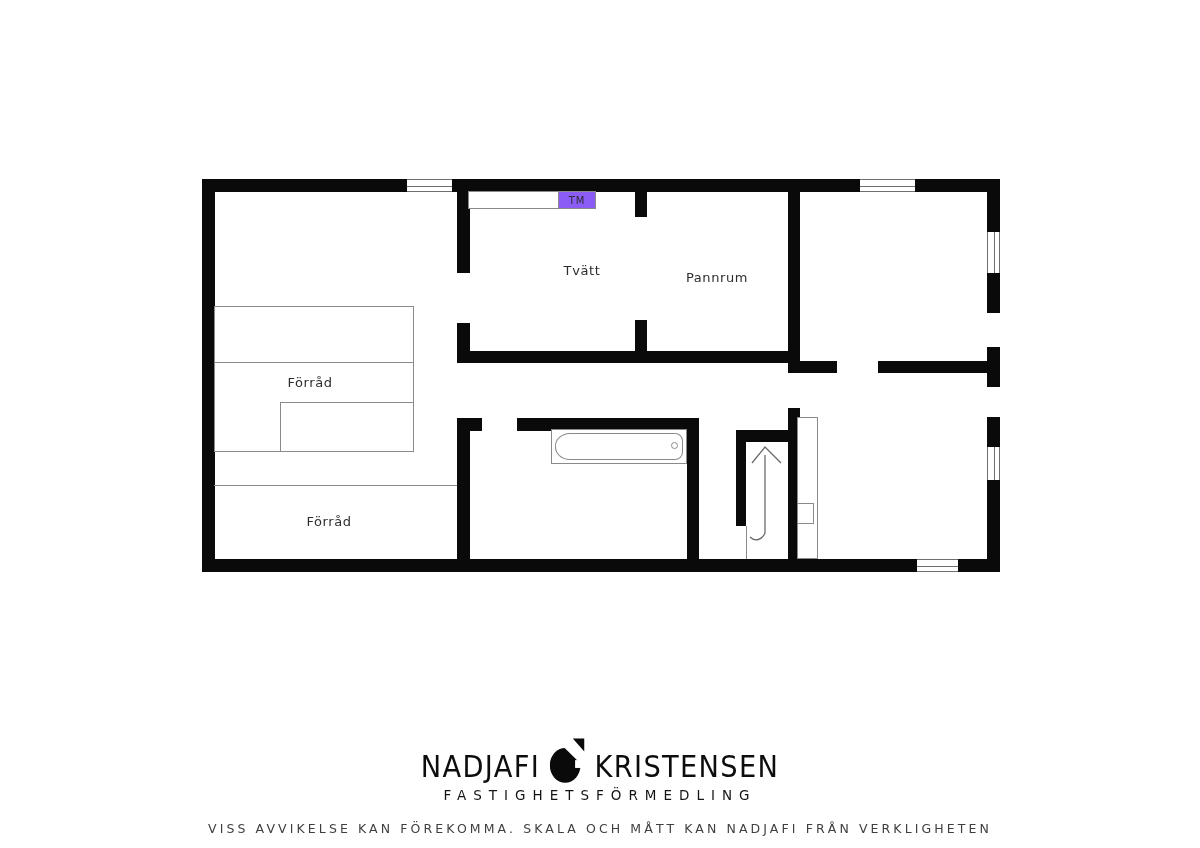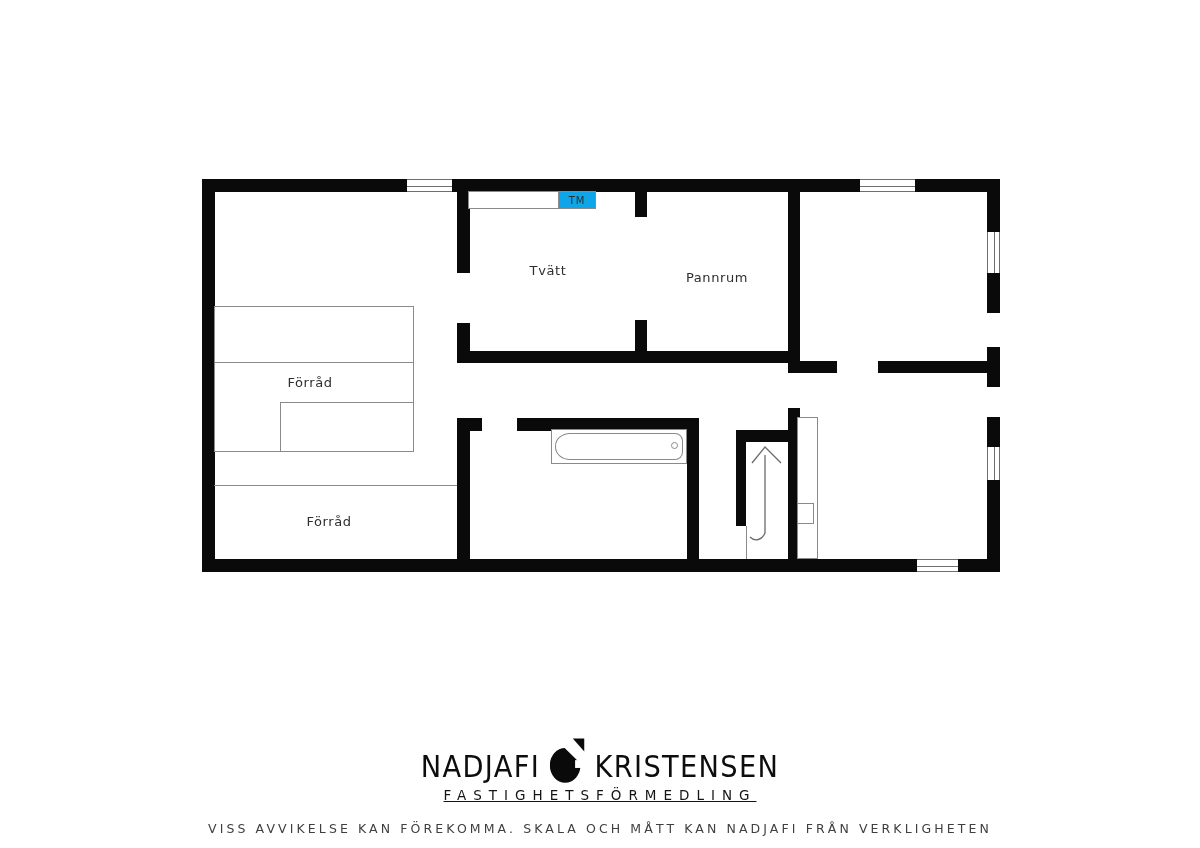--- a/index.html
+++ b/index.html
@@ -14,36 +14,36 @@
   .vline{position:absolute;width:0;border-left:1px solid #8a8a8a;}
   .win-h{position:absolute;background:#fff;box-sizing:border-box;border-top:1px solid #6f6f6f;border-bottom:1px solid #6f6f6f;}
   .win-h::after{content:"";position:absolute;left:0;right:0;top:50%;border-top:1px solid #6f6f6f;}
   .win-v{position:absolute;background:#fff;box-sizing:border-box;border-left:1px solid #6f6f6f;border-right:1px solid #6f6f6f;}
   .win-v::after{content:"";position:absolute;top:0;bottom:0;left:50%;border-left:1px solid #6f6f6f;}
   .room-label{
     position:absolute;transform:translate(-50%,-50%);
     font-size:13px;color:#2e2e2e;letter-spacing:0.6px;white-space:nowrap;
   }
   .tm-cell{
-    position:absolute;border:1px solid #8a8a8a;box-sizing:border-box;background:#0ea5e9;
+    position:absolute;border:1px solid #8a8a8a;box-sizing:border-box;background:#8b5cf6;
     display:flex;align-items:center;justify-content:center;
     font-size:10px;color:#2e2e2e;letter-spacing:1px;
   }
   .tub-inner{position:absolute;border:1px solid #8a8a8a;box-sizing:border-box;
     border-radius:15px 8px 8px 15px / 13px 8px 8px 13px;background:#fff;}
   .tub-drain{position:absolute;border:1px solid #8a8a8a;border-radius:50%;box-sizing:border-box;background:#fff;}
   .footer{position:absolute;left:0;width:1200px;text-align:center;}
   .logo-row{
     position:absolute;left:0;top:737px;width:1200px;
     display:flex;align-items:flex-end;justify-content:center;gap:10px;
     transform:scaleX(0.88);transform-origin:50% 50%;
   }
   .brand-text{font-size:31px;line-height:1;color:#0d0d0d;letter-spacing:1.5px;font-weight:400;}
   .logo-mark{margin:0 1px -3px 1px;display:block;}
-  .tagline{top:787px;font-size:13.5px;letter-spacing:7px;color:#141414;text-decoration:underline;}
+  .tagline{top:787px;font-size:13.5px;letter-spacing:7px;color:#141414;}
   .disclaimer{top:821px;font-size:12.5px;letter-spacing:3.1px;color:#3f3f3f;}
 </style>
 </head>
 <body>
 
 <div class="plan">
 
   <div class="wall" style="left:202px;top:179px;width:205px;height:13px;"></div>
   <div class="wall" style="left:452px;top:179px;width:408px;height:13px;"></div>
   <div class="wall" style="left:915px;top:179px;width:85px;height:13px;"></div>
@@ -96,21 +96,21 @@
 
   <div class="box" style="left:797px;top:417px;width:21px;height:142px;"></div>
   <div class="box" style="left:797px;top:503px;width:17px;height:21px;"></div>
 
   <div class="vline" style="left:746px;top:526px;height:33px;"></div>
   <svg style="position:absolute;left:744px;top:442px;" width="44" height="112" viewBox="0 0 44 112">
     <path d="M6,95 C11,100 18,98 21,91 L21,13" fill="none" stroke="#6a6a6a" stroke-width="1.3"></path>
     <path d="M8,21 L21,5 L37,21" fill="none" stroke="#6a6a6a" stroke-width="1.3"></path>
   </svg>
 
-  <div class="room-label" style="left:548px;top:270px;">Tvätt</div>
+  <div class="room-label" style="left:582px;top:270px;">Tvätt</div>
   <div class="room-label" style="left:717px;top:277px;">Pannrum</div>
   <div class="room-label" style="left:310px;top:382px;">Förråd</div>
   <div class="room-label" style="left:329px;top:521px;">Förråd</div>
 </div>
 
 <div class="logo-row">
   <span class="brand-text">NADJAFI</span>
   <svg class="logo-mark" width="40" height="48" viewBox="0 0 46 52">
     <circle cx="20" cy="31" r="20" fill="#0a0a0a"></circle>
     <polygon points="10,3 46,34 46,20 26,-3" fill="#ffffff"></polygon>

